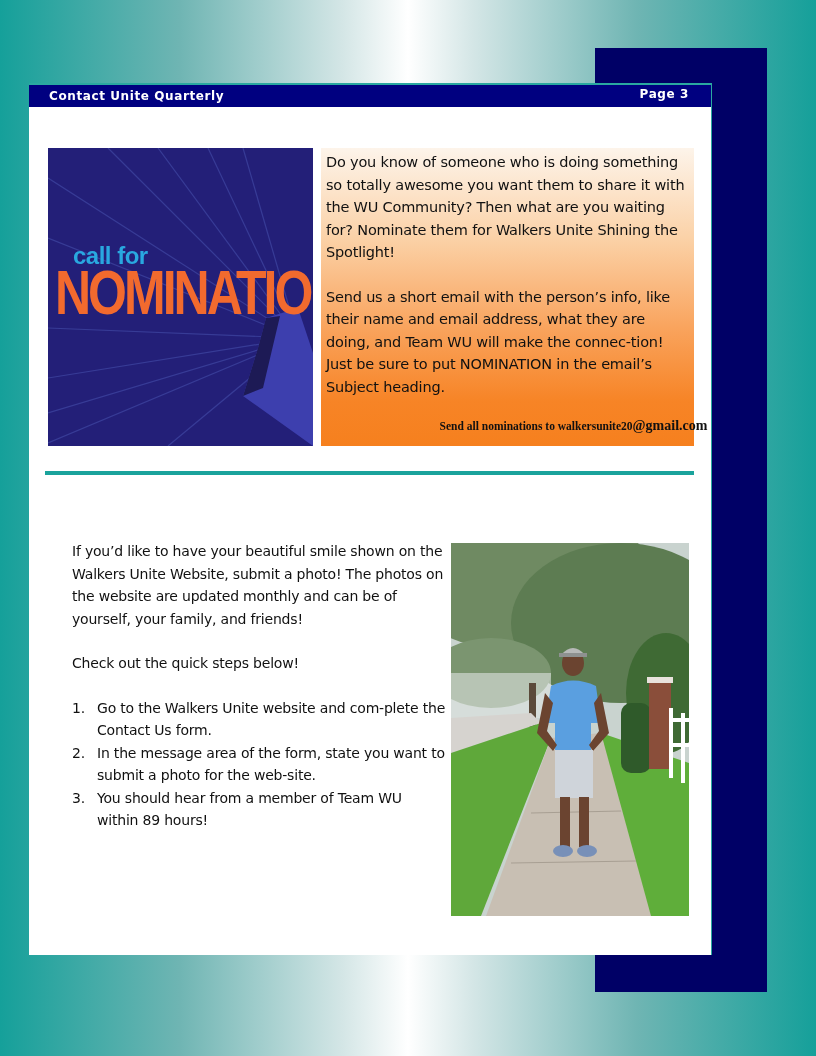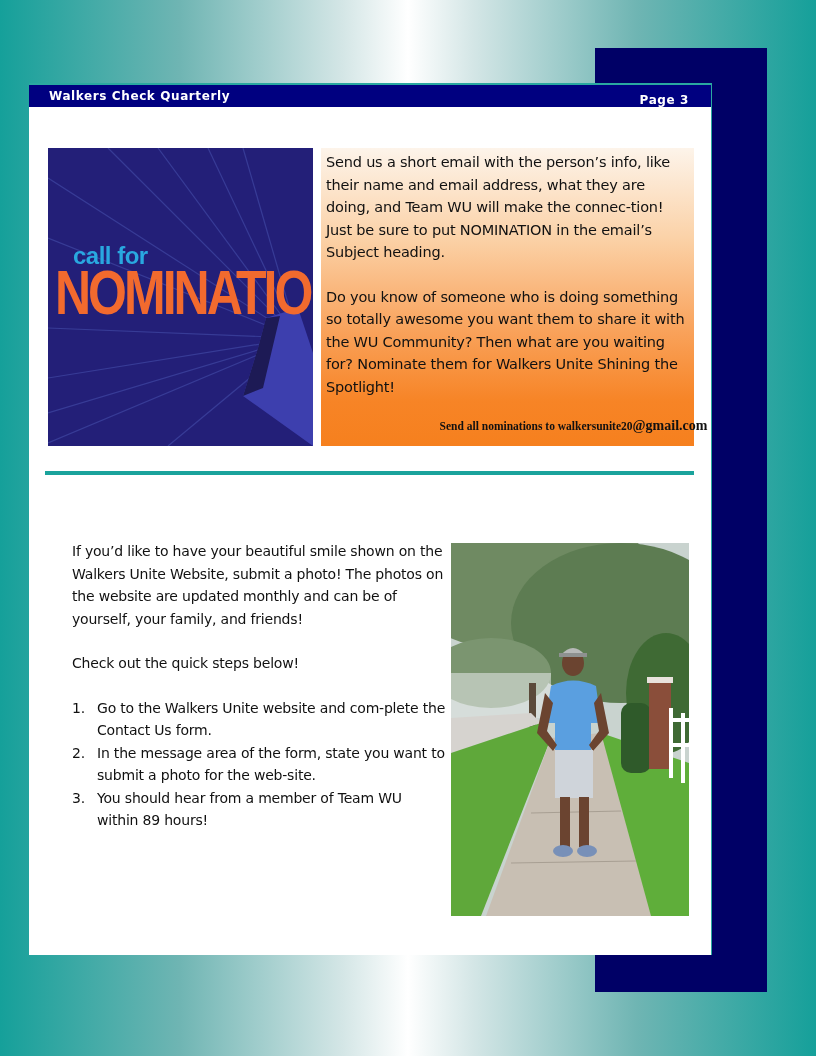--- a/index.html
+++ b/index.html
@@ -19,21 +19,21 @@
     border-right: 1px solid #2aa8a0;
   }
   .header-bar {
     position: absolute; left: 0; top: 0; width: 682px; height: 22px;
     background: #000080;
     color: #ffffff;
     font-family: "DejaVu Sans", sans-serif;
     font-weight: bold; font-size: 12px; letter-spacing: 0.6px;
   }
   .header-title { position: absolute; left: 20px; top: 4px; }
-  .header-page { position: absolute; right: 22px; top: 8px; }
+  .header-page { position: absolute; right: 22px; top: 2px; }
 
   .nom-image {
     position: absolute; left: 19px; top: 63px; width: 265px; height: 298px;
     background: #231f78; overflow: hidden;
   }
   .nom-image svg { position: absolute; left: 0; top: 0; }
   .nom-call {
     position: absolute; left: 25px; top: 94px;
     font-family: "Liberation Sans", sans-serif; font-weight: bold;
     color: #29a8e0; font-size: 24px; letter-spacing: -0.5px;
@@ -90,21 +90,21 @@
   }
 </style>
 </head>
 <body>
 
 <div class="navy-block"></div>
 
 <div class="page">
 
   <div class="header-bar">
-    <span class="header-title">Walkers Check Quarterly</span>
+    <span class="header-title">Contact Unite Quarterly</span>
     <span class="header-page">Page 3</span>
   </div>
 
   <div class="nom-image">
     <svg width="265" height="298" viewBox="0 0 265 298">
       <g stroke="#3a3f9a" stroke-width="1.2" fill="none" opacity="0.9">
         <line x1="250" y1="190" x2="60" y2="0"></line>
         <line x1="250" y1="190" x2="110" y2="0"></line>
         <line x1="250" y1="190" x2="160" y2="0"></line>
         <line x1="250" y1="190" x2="195" y2="0"></line>
@@ -118,22 +118,22 @@
       </g>
       <polygon points="218,170 250,160 265,205 265,298 195,248 210,200" fill="#3d3fae"></polygon>
       <polygon points="218,170 232,168 215,240 195,248 210,200" fill="#1d1a55"></polygon>
     </svg>
     <div class="nom-call">call for</div>
     <div class="nom-word">NOMINATIONS</div>
   </div>
 
   <div class="orange-box">
     <div class="orange-text">
+      <p>Do you know of someone who is doing something so totally awesome you want them to share it with the WU Community?  Then what are you waiting for?  Nominate them for Walkers Unite Shining the Spotlight!</p>
       <p>Send us a short email with the person’s info, like their name and email address, what they are doing, and Team WU will make the connec-tion!  Just be sure to put NOMINATION in the email’s Subject heading.</p>
-      <p>Do you know of someone who is doing something so totally awesome you want them to share it with the WU Community?  Then what are you waiting for?  Nominate them for Walkers Unite Shining the Spotlight!</p>
     </div>
     <div class="orange-send">
       <span>Send all nominations to walkersunite20</span><span class="email-domain">@gmail.com</span>
     </div>
   </div>
 
   <div class="divider"></div>
 
 
   <div class="photos-text">

